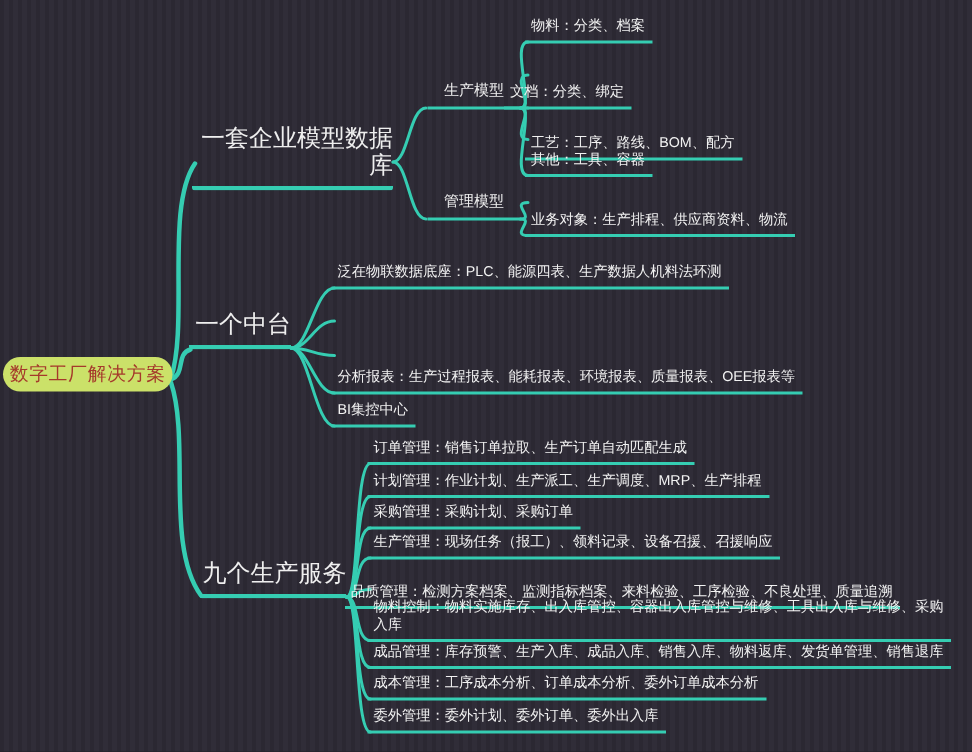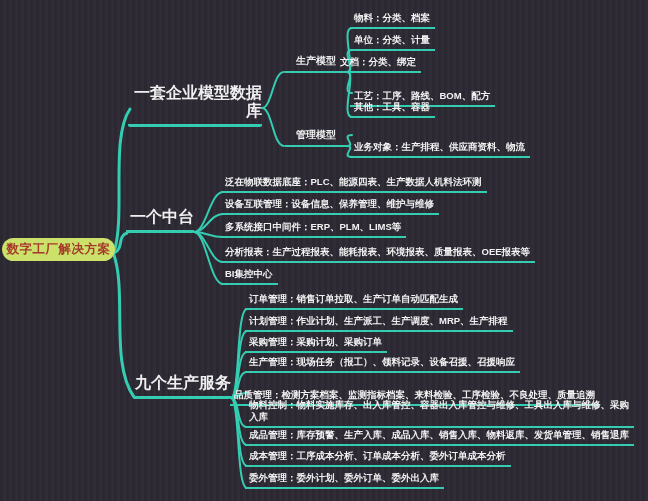--- a/index.html
+++ b/index.html
@@ -4,21 +4,21 @@
 <style>
   html,body{margin:0;padding:0;background:#24222b;}
   .canvas{
     position:relative;width:648px;height:501px;overflow:hidden;
     background:#2e2b36;
     background-image:repeating-linear-gradient(90deg,rgba(0,0,0,.07) 0 3px,rgba(255,255,255,.012) 3px 6px);
     font-family:"Liberation Sans","DejaVu Sans",sans-serif;
     -webkit-font-smoothing:antialiased;
   }
   svg.links{position:absolute;left:0;top:0;pointer-events:none;}
-  .node{position:absolute;color:#efefef;font-weight:700;}
+  .node{position:absolute;color:#efefef;font-weight:400;}
   .root{
     left:2px;top:238px;width:113px;height:23px;border-radius:16px;
     background:#cbe169;color:#a5392b;font-size:12.5px;
     display:flex;align-items:center;justify-content:center;
     letter-spacing:.5px;
   }
   .branch{
     font-size:16px;line-height:18px;text-align:right;
     padding:0 0 4px 0;border-bottom:3px solid #35cdb2;border-radius:0 0 2px 2px;
   }
@@ -79,30 +79,27 @@
   <div class="node root">数字工厂解决方案</div>
 
   <div class="node branch" style="left:128px;top:84px;width:134px;">一套企业模型数据库</div>
   <div class="node branch" style="left:126px;top:208px;width:68px;">一个中台</div>
   <div class="node branch" style="left:133px;top:374px;width:98px;">九个生产服务</div>
 
   <div class="node lvl2" style="left:285px;top:54px;width:62px;">生产模型</div>
   <div class="node lvl2" style="left:285px;top:128px;width:62px;">管理模型</div>
 
   <div class="node leaf" style="left:350px;top:12px;">物料：分类、档案</div>
-  <div class="node leaf" style="left:350px;top:34px;">单位：分类、计量</div>
   <div class="node leaf" style="left:336px;top:56px;">文档：分类、绑定</div>
   <div class="node leaf" style="left:350px;top:90px;">工艺：工序、路线、BOM、配方</div>
   <div class="node leaf" style="left:350px;top:101px;">其他：工具、容器</div>
 
   <div class="node leaf" style="left:350px;top:141px;">业务对象：生产排程、供应商资料、物流</div>
 
   <div class="node leaf" style="left:221px;top:176px;">泛在物联数据底座：PLC、能源四表、生产数据人机料法环测</div>
-  <div class="node leaf" style="left:221px;top:198px;">设备互联管理：设备信息、保养管理、维护与维修</div>
-  <div class="node leaf" style="left:221px;top:221px;">多系统接口中间件：ERP、PLM、LIMS等</div>
   <div class="node leaf" style="left:221px;top:246px;">分析报表：生产过程报表、能耗报表、环境报表、质量报表、OEE报表等</div>
   <div class="node leaf" style="left:221px;top:268px;">BI集控中心</div>
 
   <div class="node leaf" style="left:245px;top:293px;">订单管理：销售订单拉取、生产订单自动匹配生成</div>
   <div class="node leaf" style="left:245px;top:315px;">计划管理：作业计划、生产派工、生产调度、MRP、生产排程</div>
   <div class="node leaf" style="left:245px;top:336px;">采购管理：采购计划、采购订单</div>
   <div class="node leaf" style="left:245px;top:356px;">生产管理：现场任务（报工）、领料记录、设备召援、召援响应</div>
   <div class="node leaf" style="left:230px;top:377px;margin-top:12px;">品质管理：检测方案档案、监测指标档案、来料检验、工序检验、不良处理、质量追溯</div>
   <div class="node leaf wrap" style="left:245px;top:399px;">物料控制：物料实施库存、出入库管控、容器出入库管控与维修、工具出入库与维修、采购入库</div>
   <div class="node leaf" style="left:245px;top:429px;">成品管理：库存预警、生产入库、成品入库、销售入库、物料返库、发货单管理、销售退库</div>

